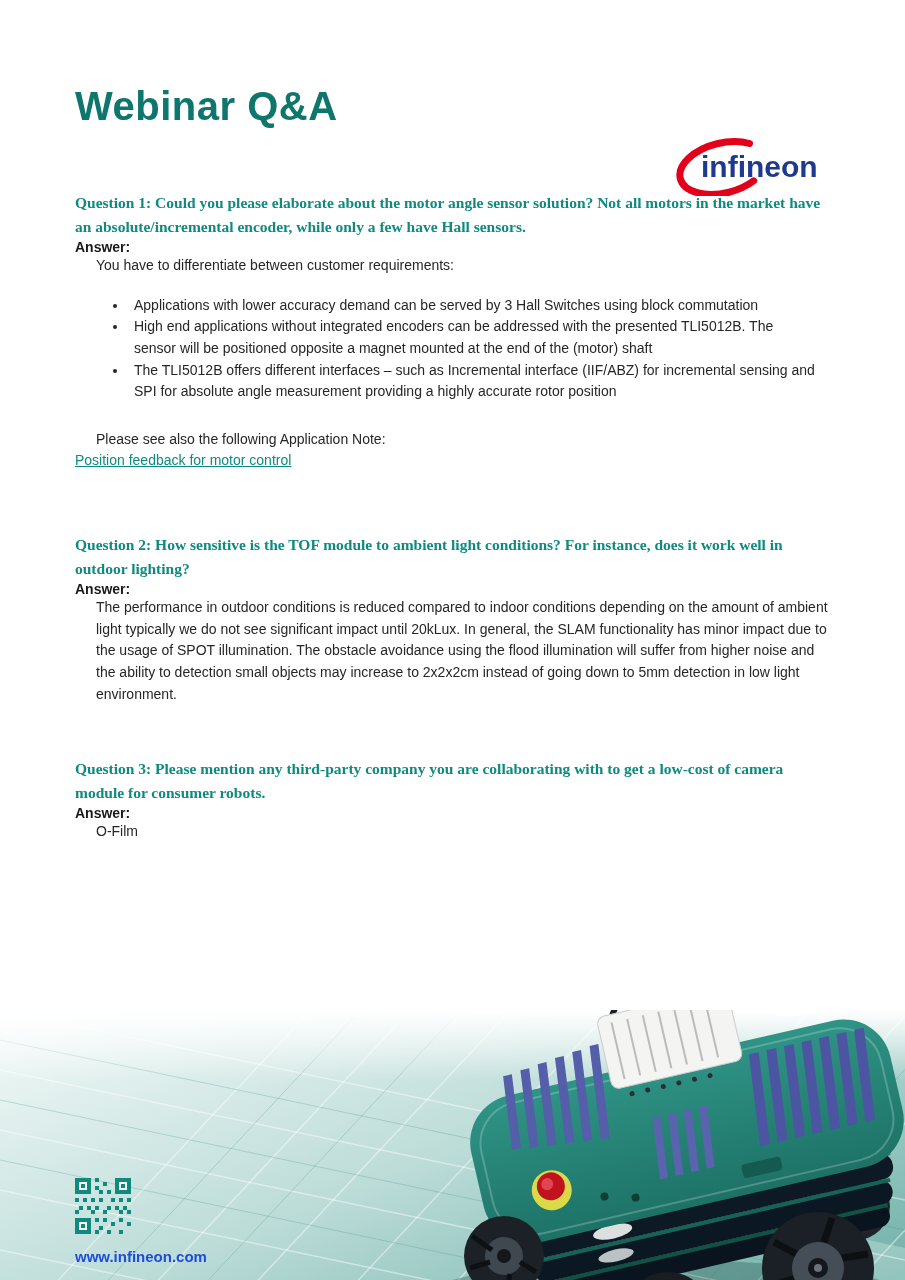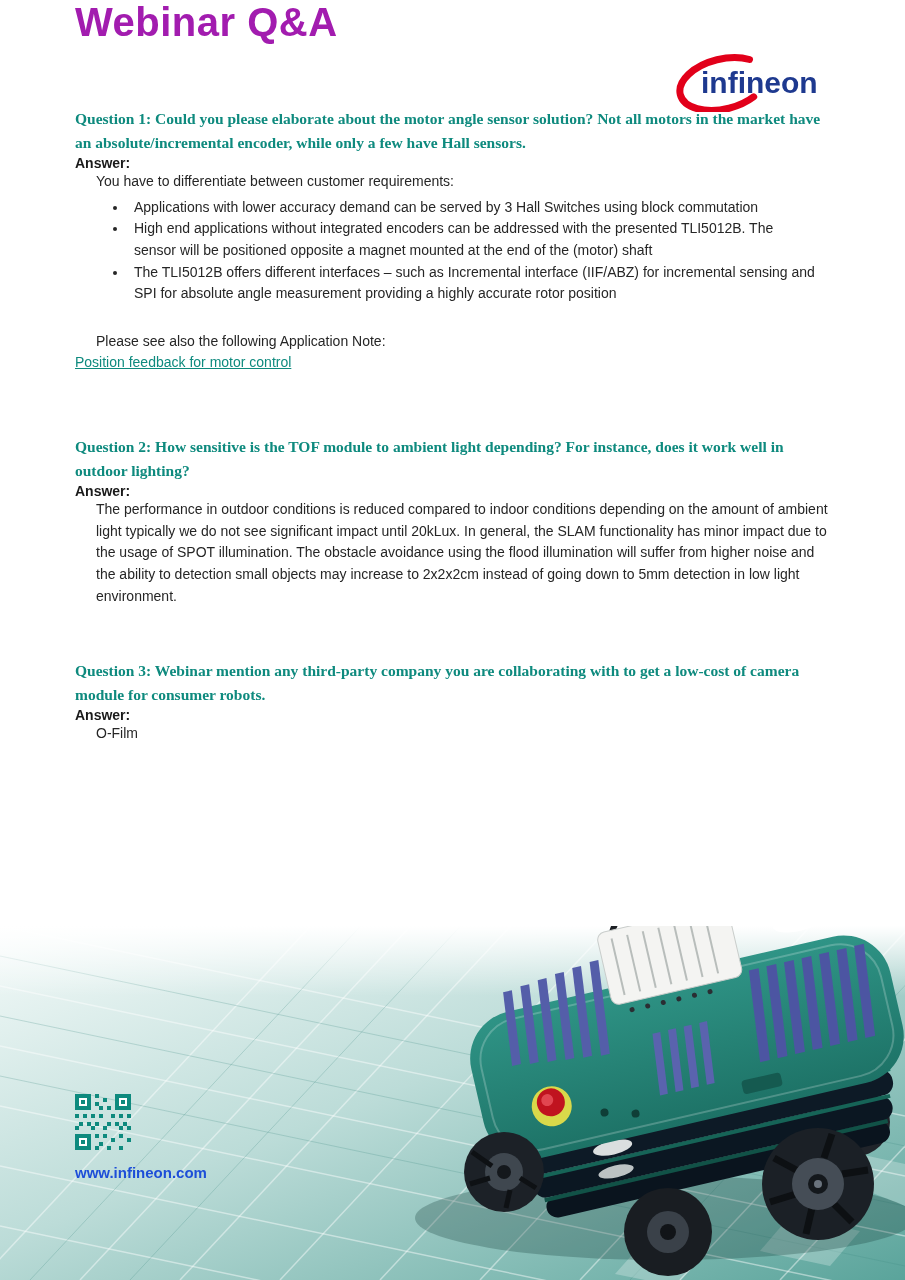--- a/index.html
+++ b/index.html
@@ -11,23 +11,24 @@
     position: relative;
     overflow: hidden;
   }
   .page { position: relative; width: 905px; height: 1280px; }
 
   .content { position: relative; padding: 0 72px 0 75px; z-index: 2; }
 
   .logo { position: absolute; top: 50px; right: 62px; width: 168px; height: 62px; }
 
   .title {
+    margin-top: 84px;
     font-size: 40px;
     font-weight: bold;
-    color: #a21caf;
+    color: #0f766e;
     letter-spacing: 0.5px;
   }
   .subtitle {
     margin-top: 20px;
     font-size: 12.5px;
     font-weight: bold;
     color: #0e8a7e;
     letter-spacing: 0.2px;
     padding-left: 4px;
   }
@@ -50,21 +51,21 @@
     color: #1a1a1a;
   }
   .body-text {
     font-size: 14px;
     color: #262626;
     line-height: 1.55;
     max-width: 765px;
     margin-left: 21px;
   }
   ul.bullets {
-    margin-top: 4px;
+    margin-top: 18px;
     padding-left: 53px;
     max-width: 740px;
   }
   ul.bullets li {
     font-size: 14px;
     color: #262626;
     line-height: 1.55;
     padding-left: 6px;
   }
   .note-intro { margin-top: 26px; }
@@ -126,26 +127,26 @@
     <div class="body-text">You have to differentiate between customer requirements:</div>
     <ul class="bullets">
       <li>Applications with lower accuracy demand can be served by 3 Hall Switches using block commutation</li>
       <li>High end applications without integrated encoders can be addressed with the presented TLI5012B. The sensor will be positioned opposite a magnet mounted at the end of the (motor) shaft</li>
       <li>The TLI5012B offers different interfaces – such as Incremental interface (IIF/ABZ) for incremental sensing and SPI for absolute angle measurement providing a highly accurate rotor position</li>
     </ul>
     <div class="body-text note-intro">Please see also the following Application Note:</div>
     <a class="app-note-link">Position feedback for motor control</a>
 
     
-    <div class="question q2">Question 2: How sensitive is the TOF module to ambient light depending? For instance, does it work well in outdoor lighting?</div>
+    <div class="question q2">Question 2: How sensitive is the TOF module to ambient light conditions? For instance, does it work well in outdoor lighting?</div>
     <div class="answer-label">Answer:</div>
     <div class="body-text">The performance in outdoor conditions is reduced compared to indoor conditions depending on the amount of ambient light typically we do not see significant impact until 20kLux. In general, the SLAM functionality has minor impact due to the usage of SPOT illumination. The obstacle avoidance using the flood illumination will suffer from higher noise and the ability to detection small objects may increase to 2x2x2cm instead of going down to 5mm detection in low light environment.</div>
 
     
-    <div class="question q3">Question 3: Webinar mention any third-party company you are collaborating with to get a low-cost of camera module for consumer robots.</div>
+    <div class="question q3">Question 3: Please mention any third-party company you are collaborating with to get a low-cost of camera module for consumer robots.</div>
     <div class="answer-label">Answer:</div>
     <div class="body-text">O-Film</div>
 
   </div>
 
   <div class="hero">
     <svg viewBox="0 0 905 354" width="905" height="354">
       <defs>
         <linearGradient id="bgGrad" x1="0" y1="0" x2="1" y2="1">
           <stop offset="0" stop-color="#f4faf9"></stop>

